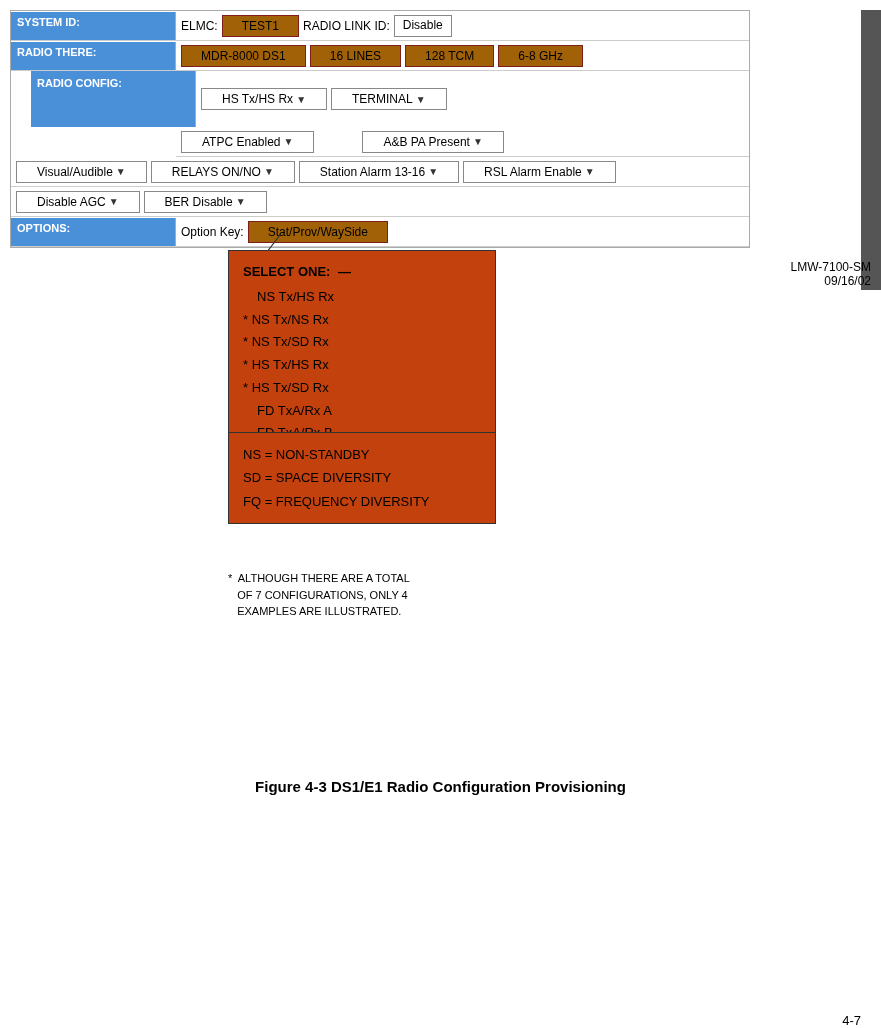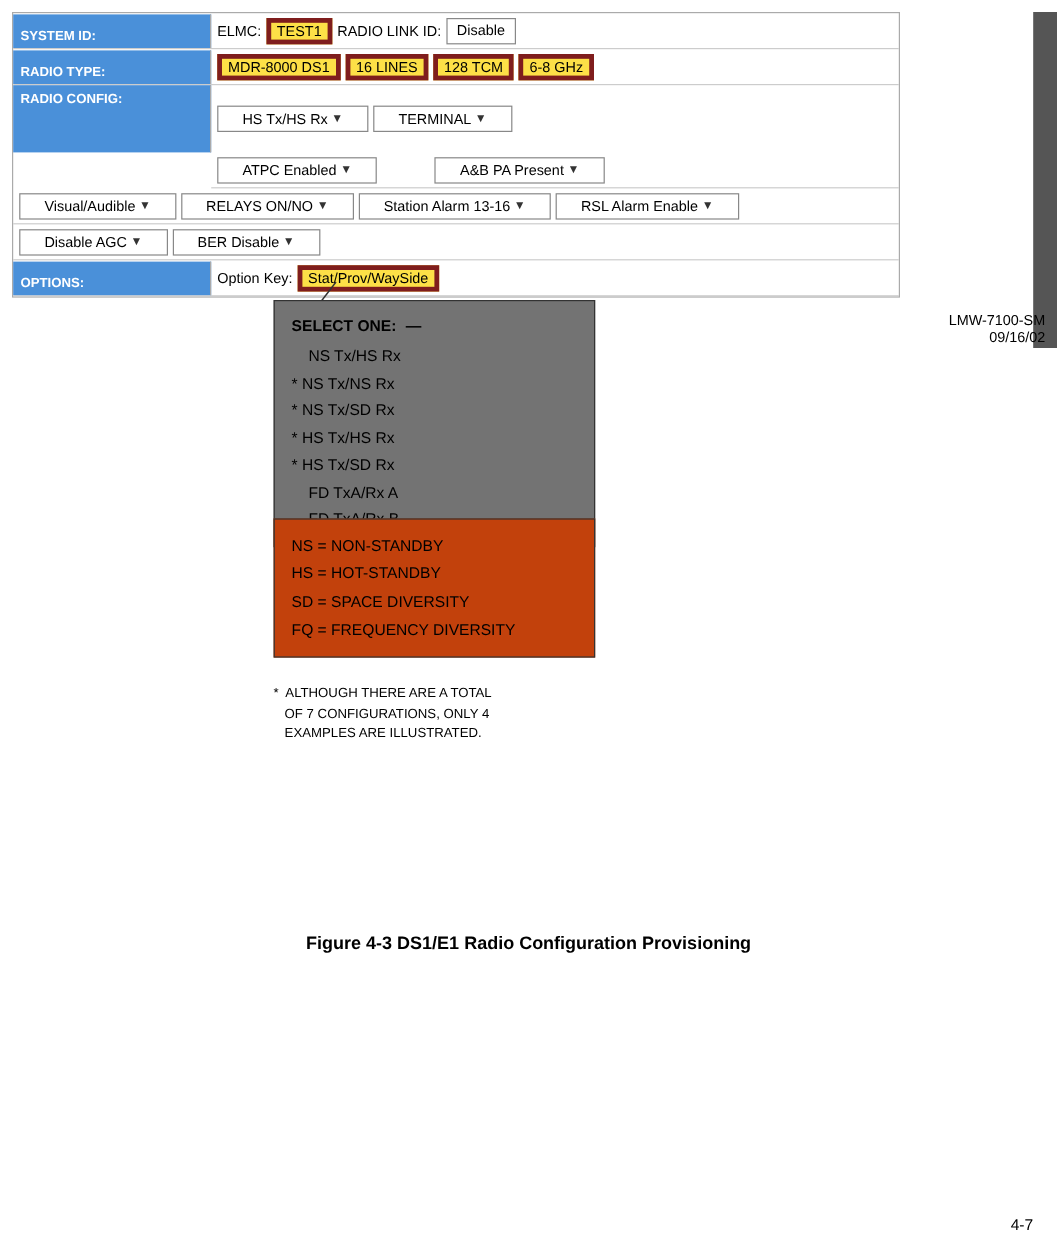--- a/index.html
+++ b/index.html
@@ -31,37 +31,37 @@
     .label-cell {
       background: #4a90d9;
       color: #fff;
       font-weight: bold;
       font-size: 11px;
       padding: 4px 6px;
       width: 165px;
       min-width: 165px;
       min-height: 28px;
       display: flex;
-      align-items: flex-end;
+      align-items: flex-start;
       border-right: 1px solid #aaa;
     }
 
     .content-cell {
       display: flex;
       align-items: center;
       flex-wrap: wrap;
       padding: 3px 5px;
       gap: 4px;
       flex: 1;
     }
 
     .field-box {
-      border: 4px solid #7f1d1d;
-      background: #fde047;
-      padding: 2px 5px;
+      border: 1px solid #7f1d1d;
+      background: #a16207;
+      padding: 2px 19px;
       font-size: 12px;
       min-width: 40px;
       height: 22px;
       display: flex;
       align-items: center;
     }
 
     .field-label {
       font-size: 12px;
       font-weight: normal;
@@ -152,31 +152,31 @@
       <div class="content-cell">
         <span class="field-label">ELMC:</span>
         <div class="field-box">TEST1</div>
         <span class="field-label">RADIO LINK ID:</span>
         <div class="btn-disable">Disable</div>
       </div>
     </div>
 
     <div class="config-row">
       <div class="label-cell">
-        <span>RADIO TYPE:</span>
+        <span>RADIO THERE:</span>
       </div>
       <div class="content-cell">
         <div class="field-box">MDR-8000 DS1</div>
         <div class="field-box">16 LINES</div>
         <div class="field-box">128 TCM</div>
         <div class="field-box">6-8 GHz</div>
       </div>
     </div>
 
-    <div class="config-row" style="border-bottom: none;">
+    <div class="config-row" style="border-bottom: none; margin-left: 20px;">
       <div class="label-cell" style="height: 56px; align-items: flex-start; padding-top: 6px;">
         <span>RADIO CONFIG:</span>
       </div>
       <div class="content-cell">
         <div class="dropdown">
           <span>HS Tx/HS Rx</span>
           <span class="dropdown-arrow">▼</span>
         </div>
         <div class="dropdown">
           <span>TERMINAL</span>
@@ -245,37 +245,36 @@
 
   <svg style="position:absolute; left:10px; top:220px; width:340px; height:80px; z-index:5;">
     <line x1="270" y1="5" x2="220" y2="70" stroke="#333" stroke-width="1.2" marker-end="url(#arrow)"></line>
     <defs>
       <marker id="arrow" markerWidth="8" markerHeight="8" refX="6" refY="3" orient="auto">
         <path d="M0,0 L0,6 L8,3 z" fill="#333"></path>
       </marker>
     </defs>
   </svg>
 
-  <div style="position:absolute; left:228px; top:240px; width:268px; border:1.5px solid #333; background:#737373; padding:10px 14px; font-size:13px; line-height:1.75; z-index:10;">
+  <div style="position:absolute; left:228px; top:240px; width:268px; border:1.5px solid #333; background:#c2410c; padding:10px 14px; font-size:13px; line-height:1.75; z-index:10;">
     <div style="font-weight:bold; margin-bottom:2px;">
       <span>SELECT ONE:</span>
       <span style="margin-left: 4px;">—</span>
     </div>
     <div style="padding-left:14px;">NS Tx/HS Rx</div>
     <div>* NS Tx/NS Rx</div>
     <div>* NS Tx/SD Rx</div>
     <div>* HS Tx/HS Rx</div>
     <div>* HS Tx/SD Rx</div>
     <div style="padding-left:14px;">FD TxA/Rx A</div>
     <div style="padding-left:14px;">FD TxA/Rx B</div>
   </div>
 
   <div style="position:absolute; left:228px; top:422px; width:268px; border:1.5px solid #333; background:#c2410c; padding:10px 14px; font-size:13px; line-height:1.8; z-index:10;">
     <div>NS = NON-STANDBY</div>
-    <div>HS = HOT-STANDBY</div>
     <div>SD = SPACE DIVERSITY</div>
     <div>FQ = FREQUENCY DIVERSITY</div>
   </div>
 
   <div style="position:absolute; left:228px; top:560px; font-size:11px; line-height:1.5; z-index:10;">
     <div>*&nbsp; ALTHOUGH THERE ARE A TOTAL</div>
     <div>&nbsp;&nbsp; OF 7 CONFIGURATIONS, ONLY 4</div>
     <div>&nbsp;&nbsp; EXAMPLES ARE ILLUSTRATED.</div>
   </div>
 

